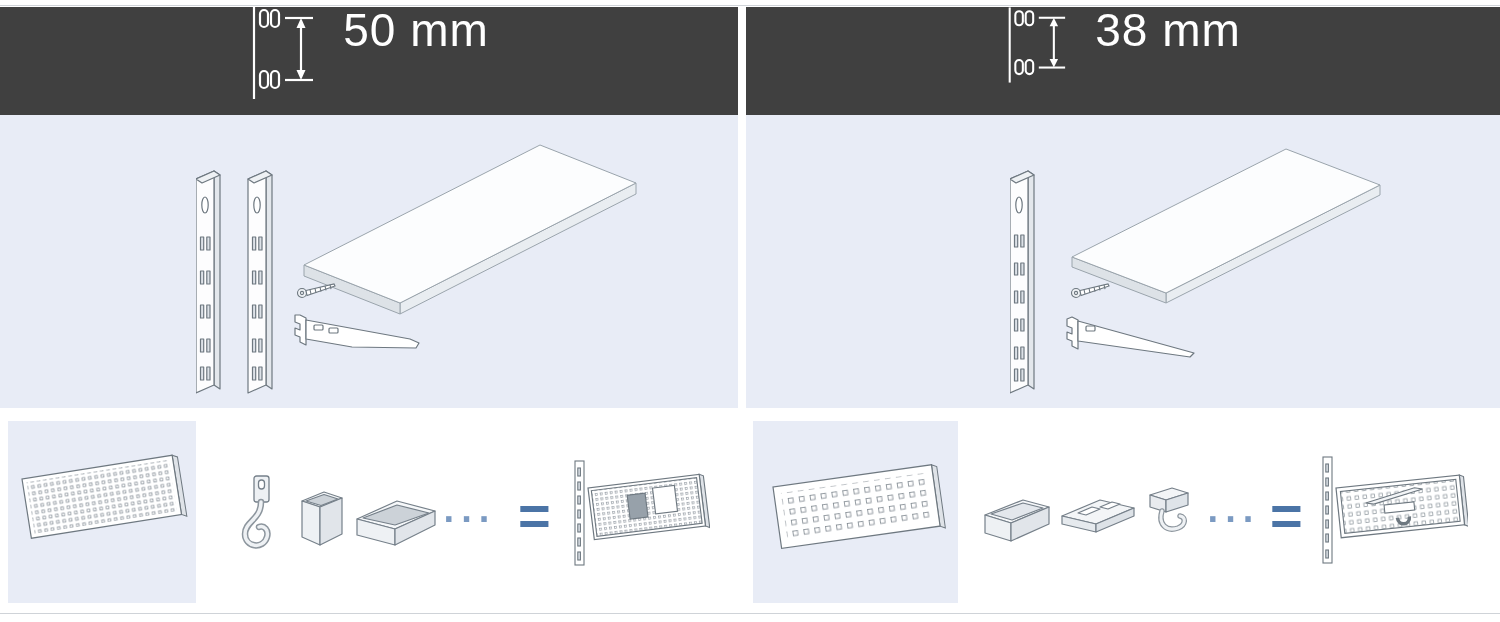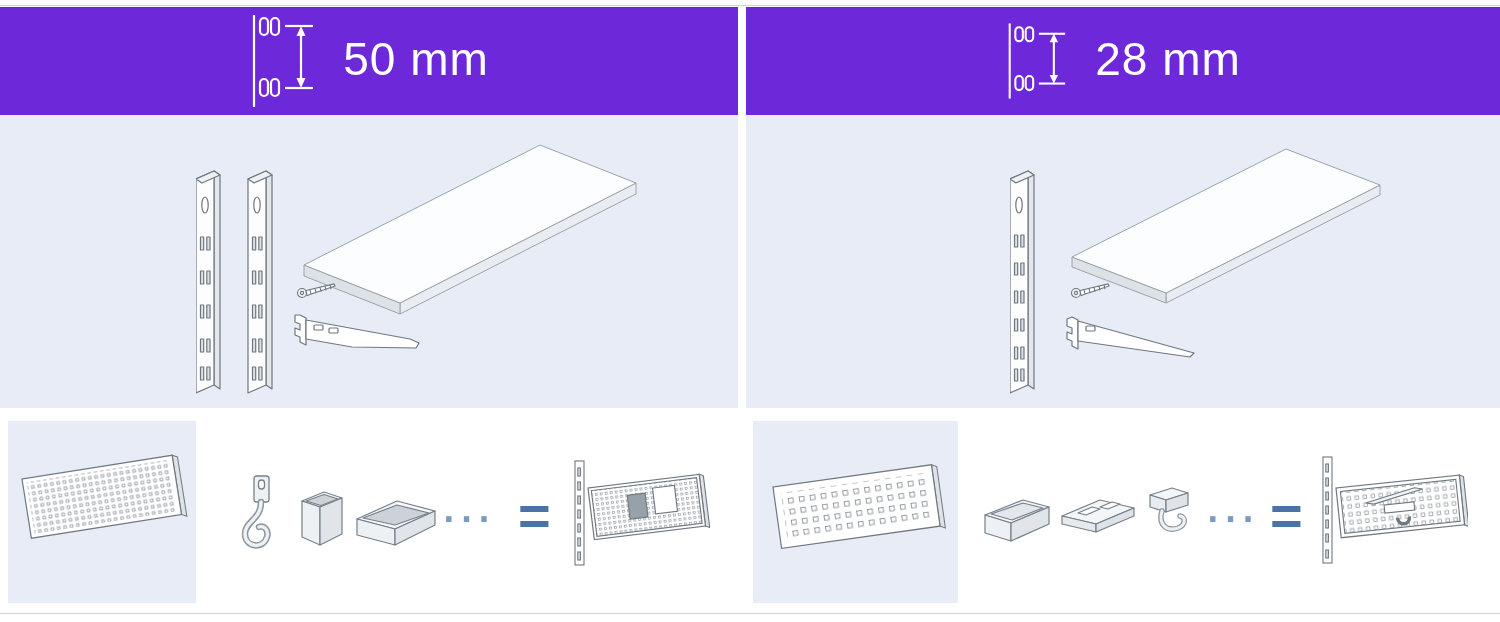--- a/index.html
+++ b/index.html
@@ -5,22 +5,22 @@
   * { margin:0; padding:0; box-sizing:border-box; }
   html,body { background:#ffffff; }
   body { font-family:"Liberation Sans","DejaVu Sans",sans-serif; }
   .page { position:relative; width:1500px; height:622px; background:#fff; overflow:hidden; }
   .rule { position:absolute; left:0; width:1500px; height:1px; background:#cfd3d8; }
   .rule-top { top:5px; }
   .rule-bottom { top:613px; }
   .panel { position:absolute; top:7px; height:606px; }
   .panel-left { left:0; width:738px; }
   .panel-right { left:746px; width:754px; }
-  .header { position:absolute; top:0; left:0; right:0; height:108px; background:#6d28d9;
-            display:flex; align-items:center; justify-content:center; gap:28px; }
+  .header { position:absolute; top:0; left:0; right:0; height:108px; background:#404040;
+            display:flex; justify-content:center; gap:28px; }
   .measurement { color:#ffffff; font-size:46px; letter-spacing:1px; line-height:1; padding-bottom:4px; }
   .middle { position:absolute; top:108px; left:0; right:0; height:293px; background:#e8ecf6; }
   .bottom { position:absolute; top:401px; left:0; right:0; height:205px; background:#ffffff; }
   .abs { position:absolute; }
   .peg-block { position:absolute; background:#e8ecf6; }
   .dots { position:absolute; color:#7b9ac2; font-size:38px; font-weight:700; letter-spacing:5px;
           line-height:1; width:64px; text-align:center; }
   .equals { position:absolute; color:#4b74a6; font-size:56px; font-weight:700; line-height:1; }
   svg { display:block; }
 </style>
@@ -203,21 +203,21 @@
           <rect x="22" y="4" width="8" height="15" rx="4"></rect>
           <rect x="11" y="56" width="8" height="15" rx="4"></rect>
           <rect x="22" y="56" width="8" height="15" rx="4"></rect>
           <line x1="36" y1="11" x2="64" y2="11"></line>
           <line x1="36" y1="64" x2="64" y2="64"></line>
           <line x1="52" y1="17" x2="52" y2="58"></line>
         </g>
         <polygon points="52,11 47.5,20 56.5,20" fill="#fff"></polygon>
         <polygon points="52,64 47.5,55 56.5,55" fill="#fff"></polygon>
       </svg>
-      <div class="measurement">28 mm</div>
+      <div class="measurement">38 mm</div>
     </div>
 
     <div class="middle">
 
       <svg class="abs" style="left:264px; top:52px" viewBox="0 0 30 230" width="30" height="230">
         <g stroke="#6e7880" stroke-width="1.2" stroke-linejoin="round">
           <polygon points="18,4 24,8 24,222 18,218" fill="#e3e7ec"></polygon>
           <polygon points="0,12 18,4 18,218 0,226" fill="#fdfdfe"></polygon>
           <polygon points="0,12 18,4 24,8 6,16" fill="#eef1f4"></polygon>
           <ellipse cx="9" cy="38" rx="3.2" ry="8" fill="#fff"></ellipse>

